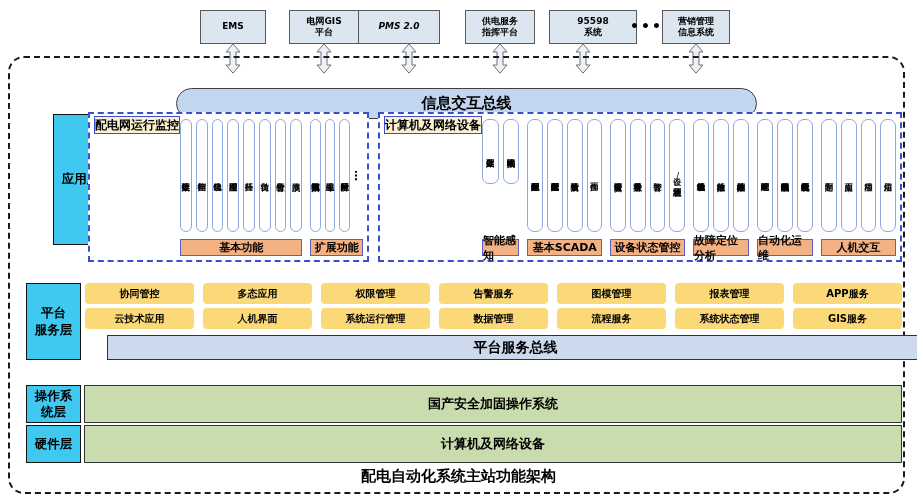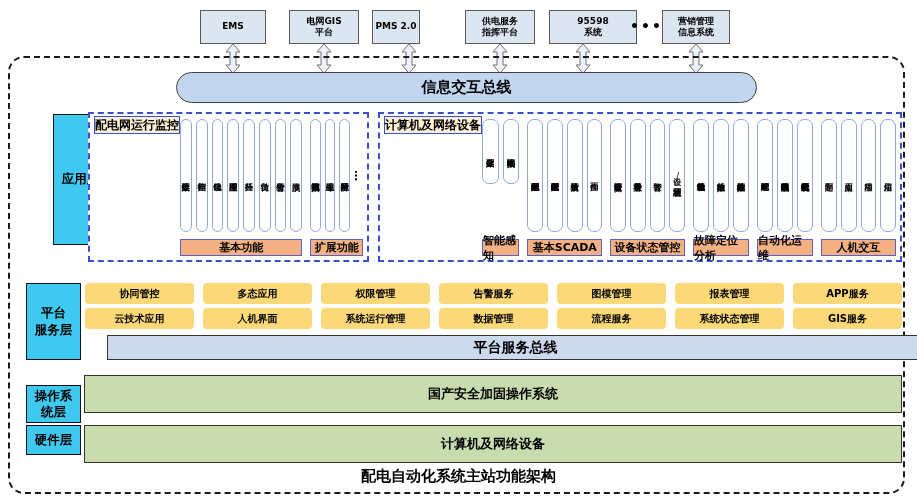--- a/index.html
+++ b/index.html
@@ -11,21 +11,21 @@
            display:flex;align-items:center;justify-content:center;text-align:center;
            font-size:9px;font-weight:bold;line-height:1.25;white-space:pre-line;box-sizing:border-box;}
   .sys-arrow{position:absolute;top:43px;width:16px;height:31px;line-height:0;}
   .top-dots{position:absolute;top:18px;font-size:14px;font-weight:bold;letter-spacing:2px;}
 
   
   .outer-frame{position:absolute;left:8px;top:56px;width:897px;height:438px;
                border:2.5px dashed #1a1a1a;border-radius:16px;box-sizing:border-box;}
 
   
-  .info-bus{position:absolute;left:176px;top:72px;width:581px;height:31px;background:#C3D6EF;
+  .info-bus{position:absolute;left:176px;top:88px;width:581px;height:31px;background:#C3D6EF;
             border:1.5px solid #404040;border-radius:16px;display:flex;align-items:center;
             justify-content:center;font-size:15px;font-weight:bold;box-sizing:border-box;}
 
   
   .layer-label{position:absolute;left:26px;width:55px;background:#3FC9F0;border:1.5px solid #111;
                display:flex;align-items:center;justify-content:center;text-align:center;
                font-size:12.5px;font-weight:bold;line-height:1.3;box-sizing:border-box;}
 
   
   .app-group{position:absolute;top:112px;height:150px;border:2px dashed #3A4FD0;
@@ -71,21 +71,21 @@
   <div id="top-systems">
       <div class="sys-box" style="left: 200px; width: 66px;">EMS</div>
       <div class="sys-arrow" style="left: 225px;"><svg width="16" height="31" viewBox="0 0 16 31">
           <polygon points="8,0.8 15,9 11,9 11,22 15,22 8,30.2 1,22 5,22 5,9 1,9" fill="#EDF2F9" stroke="#707070" stroke-width="1"></polygon>
         </svg></div>
       <div class="sys-box" style="left: 289px; width: 70px;">电网GIS
 平台</div>
       <div class="sys-arrow" style="left: 316px;"><svg width="16" height="31" viewBox="0 0 16 31">
           <polygon points="8,0.8 15,9 11,9 11,22 15,22 8,30.2 1,22 5,22 5,9 1,9" fill="#EDF2F9" stroke="#707070" stroke-width="1"></polygon>
         </svg></div>
-      <div class="sys-box" style="left: 372px; width: 48px;">PMS 2.0</div>
+      <div class="sys-box" style="left: 358px; width: 82px; font-style: italic;">PMS 2.0</div>
       <div class="sys-arrow" style="left: 401px;"><svg width="16" height="31" viewBox="0 0 16 31">
           <polygon points="8,0.8 15,9 11,9 11,22 15,22 8,30.2 1,22 5,22 5,9 1,9" fill="#EDF2F9" stroke="#707070" stroke-width="1"></polygon>
         </svg></div>
       <div class="sys-box" style="left: 465px; width: 70px;">供电服务
 指挥平台</div>
       <div class="sys-arrow" style="left: 492px;"><svg width="16" height="31" viewBox="0 0 16 31">
           <polygon points="8,0.8 15,9 11,9 11,22 15,22 8,30.2 1,22 5,22 5,9 1,9" fill="#EDF2F9" stroke="#707070" stroke-width="1"></polygon>
         </svg></div>
       <div class="sys-box" style="left: 549px; width: 88px;">95598
 系统</div>
@@ -209,19 +209,19 @@
         <div class="pill-yellow">数据管理</div>
         <div class="pill-yellow">流程服务</div>
         <div class="pill-yellow">系统状态管理</div>
         <div class="pill-yellow">GIS服务</div>
       </div>
   </div>
   <div class="platform-bus">平台服务总线</div>
 
   <div class="layer-label" style="top:385px;height:38px;white-space:pre-line;">操作系
 统层</div>
-  <div class="green-bar" style="top:375px;">国产安全加固操作系统</div>
-
-  <div class="layer-label" style="top:425px;height:30px;">硬件层</div>
+  <div class="green-bar" style="top:385px;">国产安全加固操作系统</div>
+
+  <div class="layer-label" style="top:425px;height:38px;">硬件层</div>
   <div class="green-bar" style="top:425px;">计算机及网络设备</div>
 
   <div class="caption">配电自动化系统主站功能架构</div>
 </div>
 
 </body></html>

